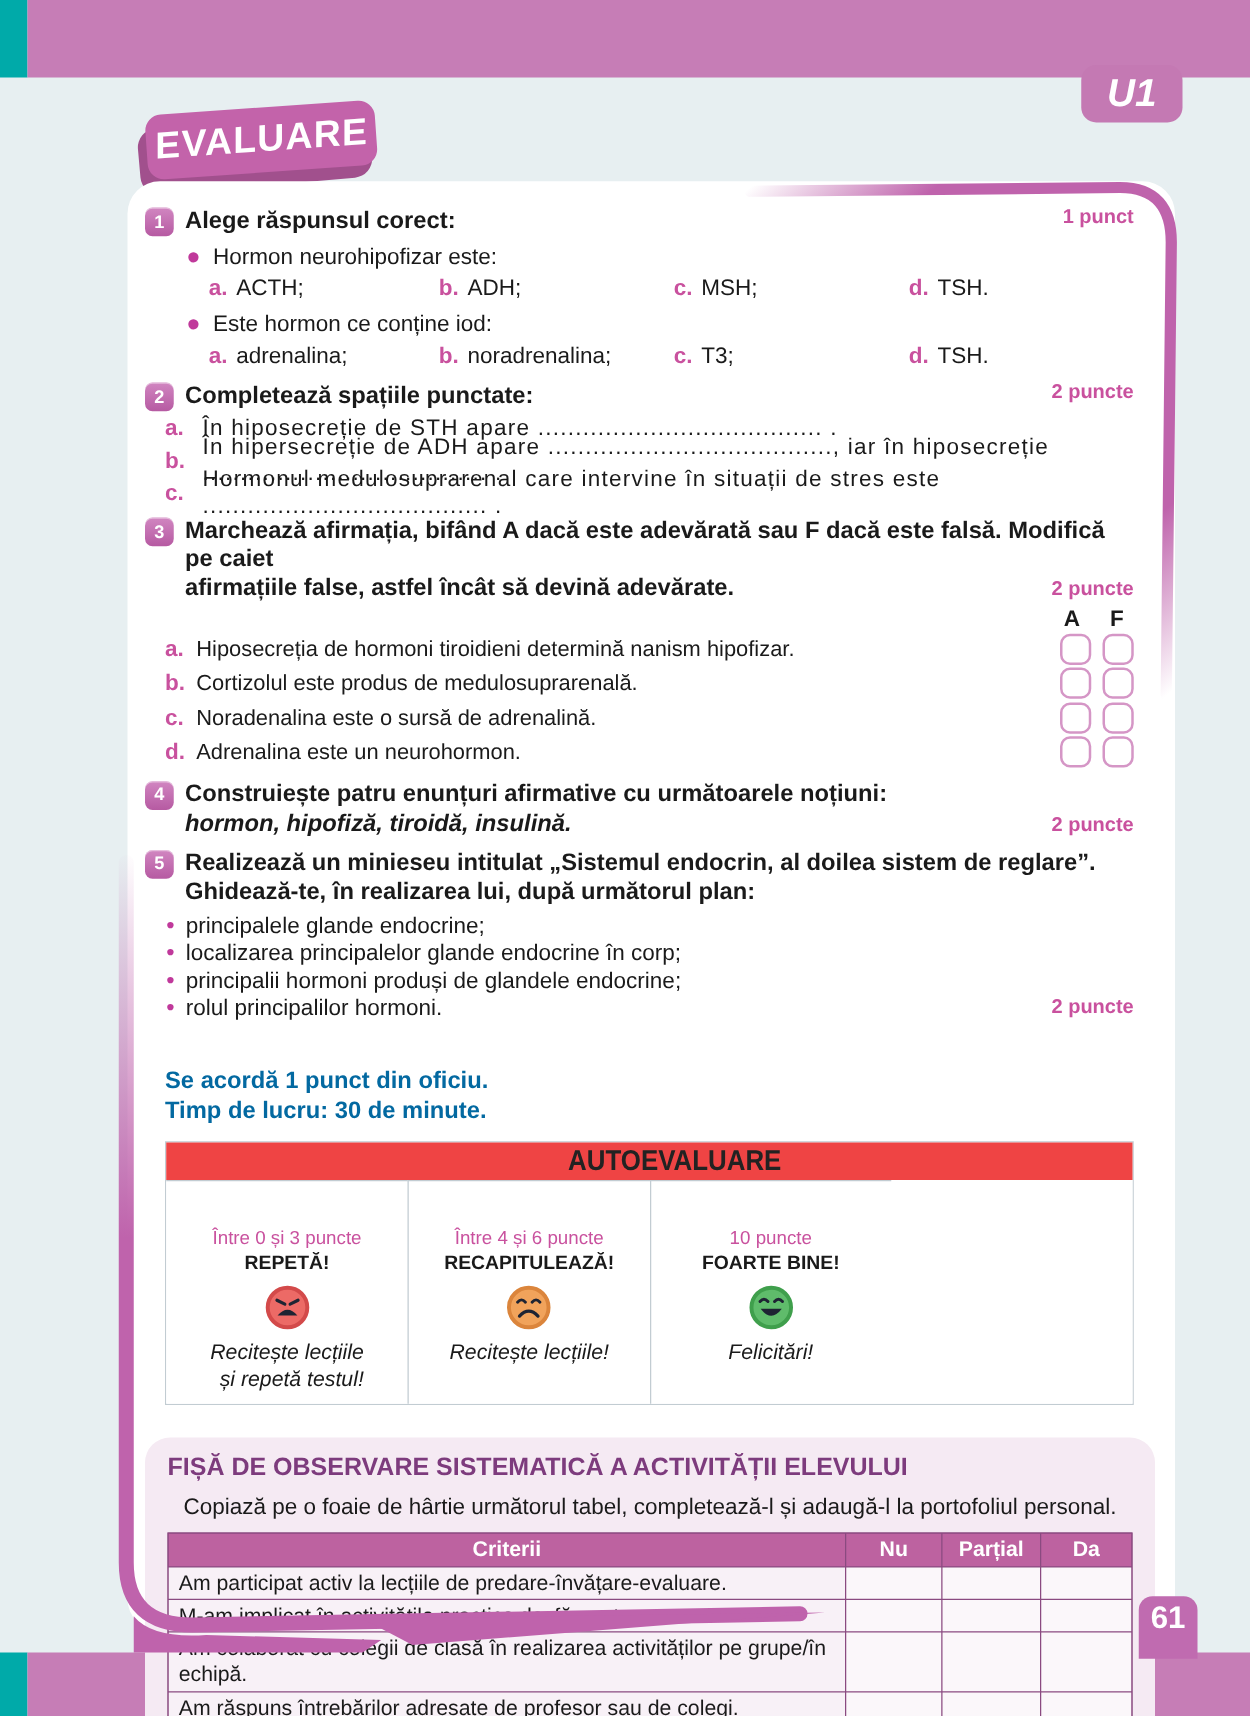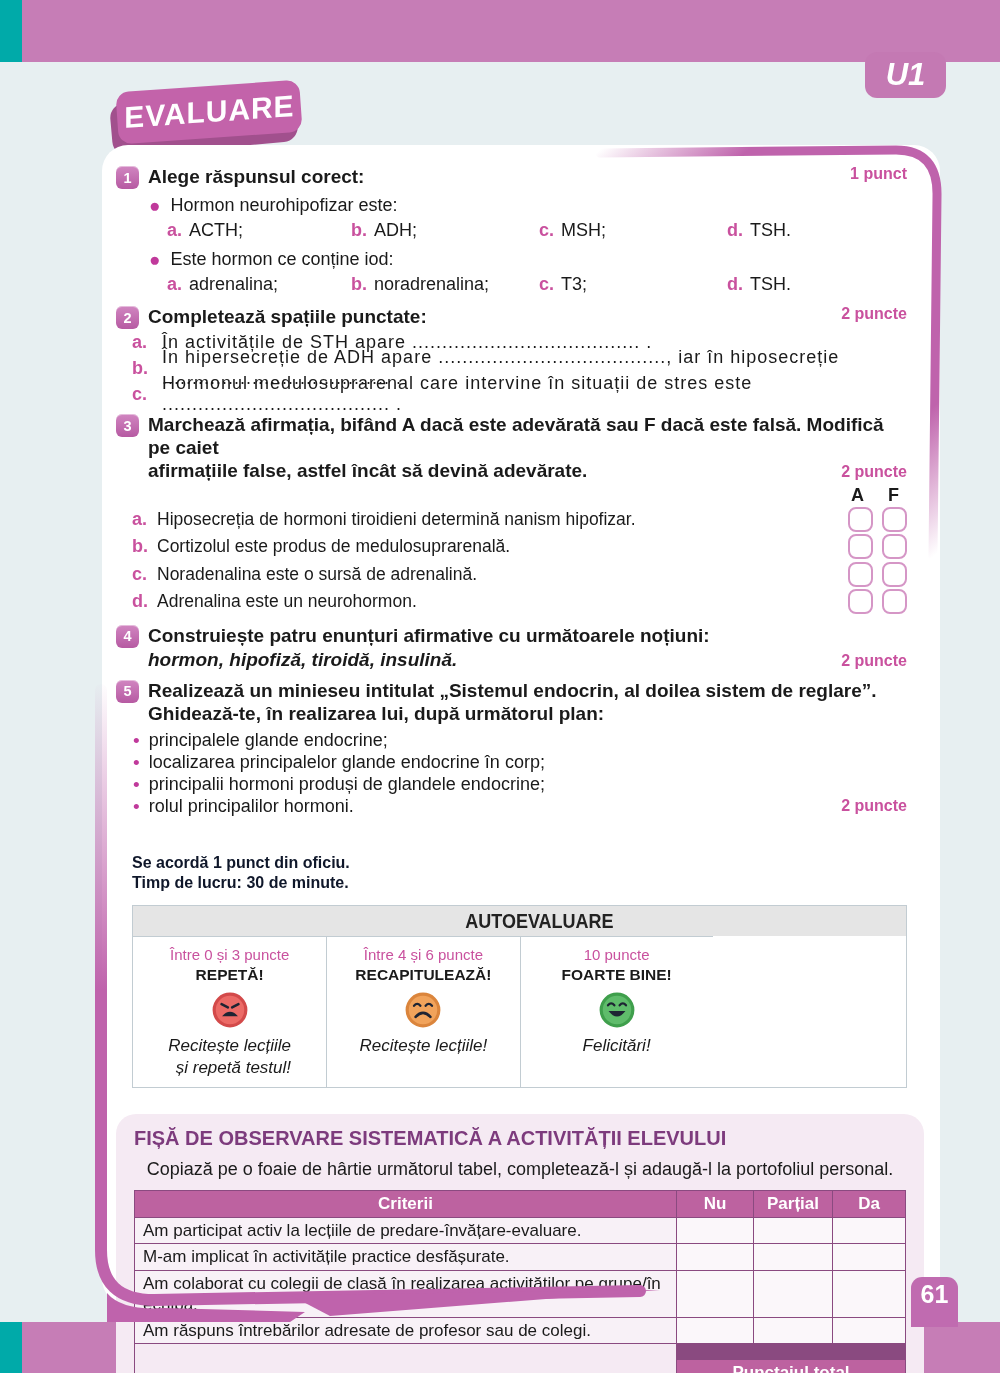--- a/index.html
+++ b/index.html
@@ -47,31 +47,31 @@
   .af-header{display:flex;justify-content:flex-end;gap:9px;font-weight:bold;font-size:18px;margin-top:2px;}
   .af-header span{width:27px;text-align:center;}
   .afr{display:flex;align-items:center;height:27.5px;margin-left:16px;}
   .af-letter{color:#c9519e;font-weight:bold;width:25px;font-size:18px;flex-shrink:0;}
   .af-text{flex:1;font-size:17.5px;}
   .af-boxes{display:flex;gap:9px;}
   .cbx{width:25px;height:25px;border:2px solid #d596c6;border-radius:8px;background:#fff;box-sizing:border-box;}
   
   .b5{display:flex;gap:9px;margin-left:17px;align-items:center;height:22px;font-size:18px;}
   
-  .notes{margin:36px 0 0 16px;color:#0f172a;font-weight:bold;font-size:16px;line-height:1.25;}
+  .notes{margin:36px 0 0 16px;color:#0369a1;font-weight:bold;font-size:19px;line-height:1.25;}
   
   .ae{margin:12px 0 0 16px;border:1px solid #c2ccd2;}
-  .ae-head{background:#e5e5e5;height:30px;display:flex;align-items:center;justify-content:center;
-           font-weight:bold;font-size:20px;color:#222;transform-origin:center;letter-spacing:0;padding-left:40px;}
+  .ae-head{background:#ef4444;height:30px;display:flex;align-items:center;justify-content:center;
+           font-weight:bold;font-size:23px;color:#222;transform-origin:center;letter-spacing:0;padding-left:40px;}
   .ae-head span{display:inline-block;transform:scaleX(.9);}
   .ae-grid{display:grid;grid-template-columns:1fr 1fr 1fr 1fr;background:#fff;}
   .ae-cell{border-left:1px solid #c2ccd2;border-top:1px solid #c2ccd2;display:flex;flex-direction:column;
            align-items:center;padding:9px 6px 8px;min-height:107px;}
   .ae-cell:first-child{border-left:none;}
-  .ae-range{color:#c9519e;font-size:15px;}
+  .ae-range{color:#c9519e;font-size:15px;margin-top:28px;}
   .ae-verdict{font-weight:bold;font-size:15.5px;margin-top:3px;}
   .ae-emoji{margin:7px 0 6px;height:38px;}
   .ae-advice{font-style:italic;font-size:17px;text-align:right;line-height:1.3;}
   
   .fisa{margin:26px -17px 0 0;background:#f5eaf3;border-radius:20px;padding:13px 18px 17px;}
   .fisa-title{color:#7d3b7d;font-weight:bold;font-size:20px;}
   .fisa-sub{font-size:18px;margin:9px 0 10px;text-align:center;}
   .ftable{border:1.5px solid #8a4a80;display:grid;grid-template-columns:1fr 76px 78px 72px;background:#8a4a80;gap:1px;}
   .fcell{background:#f8f1f7;font-size:17px;padding:2px 8px;line-height:1.25;display:flex;align-items:center;}
   .fhead{background:#bd62a0;color:#fff;font-weight:bold;text-align:center;font-size:17px;padding:3px 4px;
@@ -153,21 +153,21 @@
           </span>
       </div>
 
       <div class="qrow mt8">
         <div class="qbadge">2</div>
         <div class="qtitle">Completează spațiile punctate:</div>
         <div class="qpoints">2 puncte</div>
       </div>
       <div class="q2item">
         <span class="pink">a.</span>
-        <span class="dots">În activitățile de STH apare ...................................... .</span>
+        <span class="dots">În hiposecreție de STH apare ...................................... .</span>
       </div>
       <div class="q2item">
         <span class="pink">b.</span>
         <span class="dots">În hipersecreție de ADH apare ......................................, iar în hiposecreție ...................................... .</span>
       </div>
       <div class="q2item">
         <span class="pink">c.</span>
         <span class="dots">Hormonul medulosuprarenal care intervine în situații de stres este ...................................... .</span>
       </div>
 

